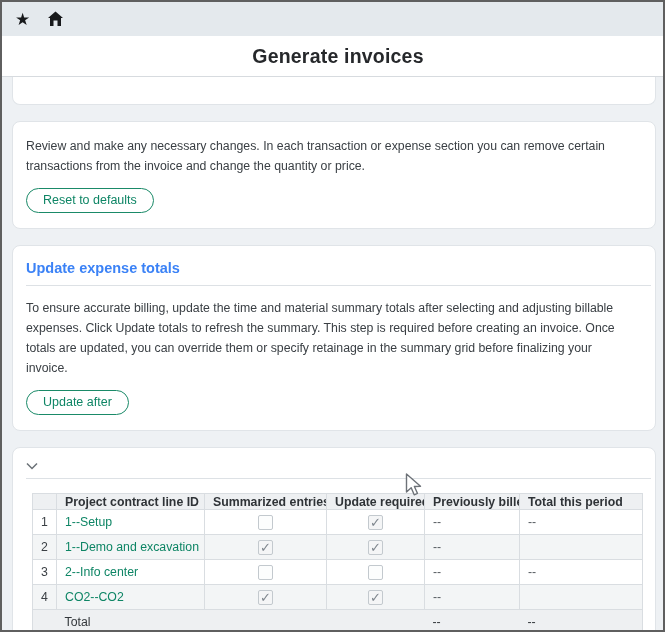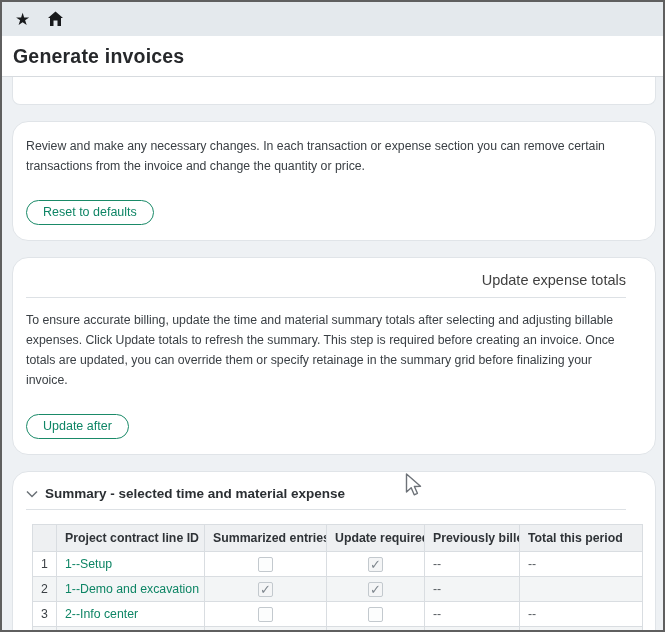--- a/index.html
+++ b/index.html
@@ -32,53 +32,53 @@
   }
   .dropdown .nav-label { font-size: 13px; font-weight: 700; color: #17191b; }
 
   
   .title-band {
     background: #ffffff;
     height: 41px;
     display: flex; align-items: center;
     padding-left: 11px;
     border-bottom: 1px solid #d7dbdf;
+    justify-content: center;
   }
   .title-band h1 { font-size: 19.5px; font-weight: 700; color: #26282b; letter-spacing: .2px; }
 
   
   .stub-card {
     margin: 0 7px 0 10px;
     height: 28px;
     background: #ffffff;
     border: 1px solid #e0e4e8;
     border-top: none;
     border-radius: 0 0 8px 8px;
   }
   .card {
     margin: 16px 7px 0 10px;
     background: #ffffff;
     border: 1px solid #e0e4e8;
-    border-radius: 16px;
-    padding: 14px 29px 15px 13px;
+    border-radius: 8px;
+    padding: 14px 4px 15px 13px;
   }
   .card p {
     font-size: 12.3px; line-height: 20px; color: #3b4045;
     max-width: 600px;
   }
   .card h2 {
-    font-size: 14.5px; font-weight: 400; color: #404040;
+    font-size: 14.5px; font-weight: 700; color: #3b82f6;
     padding-bottom: 9px;
-    text-align: right;
   }
   .rule { border: none; border-top: 1px solid #dde1e5; margin-bottom: 12px; }
 
   .btn {
     display: inline-block;
-    margin-top: 24px;
+    margin-top: 12px;
     background: #ffffff;
     border: 1.5px solid #1a8a68;
     color: #0e8565;
     font-family: "Liberation Sans", sans-serif;
     font-size: 12.5px;
     padding: 4px 16px 5px 16px;
     border-radius: 14px;
     cursor: pointer;
   }
 
@@ -101,21 +101,21 @@
   table.grid th, table.grid td {
     border: 1px solid #d9dde1;
     padding: 0 8px;
     height: 25px;
     overflow: hidden; white-space: nowrap;
   }
   table.grid thead th {
     background: #eef0f2;
     font-weight: 600;
     text-align: left;
-    height: 27px;
+    height: 16px;
     color: #2f3337;
   }
   table.grid thead th.num-col { border-right: 1px solid #d9dde1; }
   table.grid th.right, table.grid td.right { text-align: left; }
   table.grid td.center { text-align: center; }
   table.grid tbody tr:nth-child(even) td { background: #f3f5f6; }
   table.grid td.rownum { text-align: center; color: #3b4045; }
   table.grid a.cell-link { color: #0e8565; cursor: pointer; }
   table.grid tr.total-row td {
     background: #eef0f2;
@@ -177,21 +177,20 @@
     <button class="btn">Update after</button>
   </div>
 
   <div class="card" style="padding-bottom:26px">
     <div class="section-head">
       <span class="chev">
         <svg width="12" height="8" viewBox="0 0 12 8">
           <path d="M1 1.5 L6 6.5 L11 1.5" fill="none" stroke="#6b7177" stroke-width="1.5"></path>
         </svg>
       </span>
-      <h3>Summary - selected time and material expense</h3>
     </div>
     <hr class="rule" style="margin-bottom:0">
 
     <table class="grid">
       <colgroup>
         <col style="width:24px">
           <col style="width:148px">
           <col style="width:122px">
         <col style="width:98px">
           <col style="width:95px">

